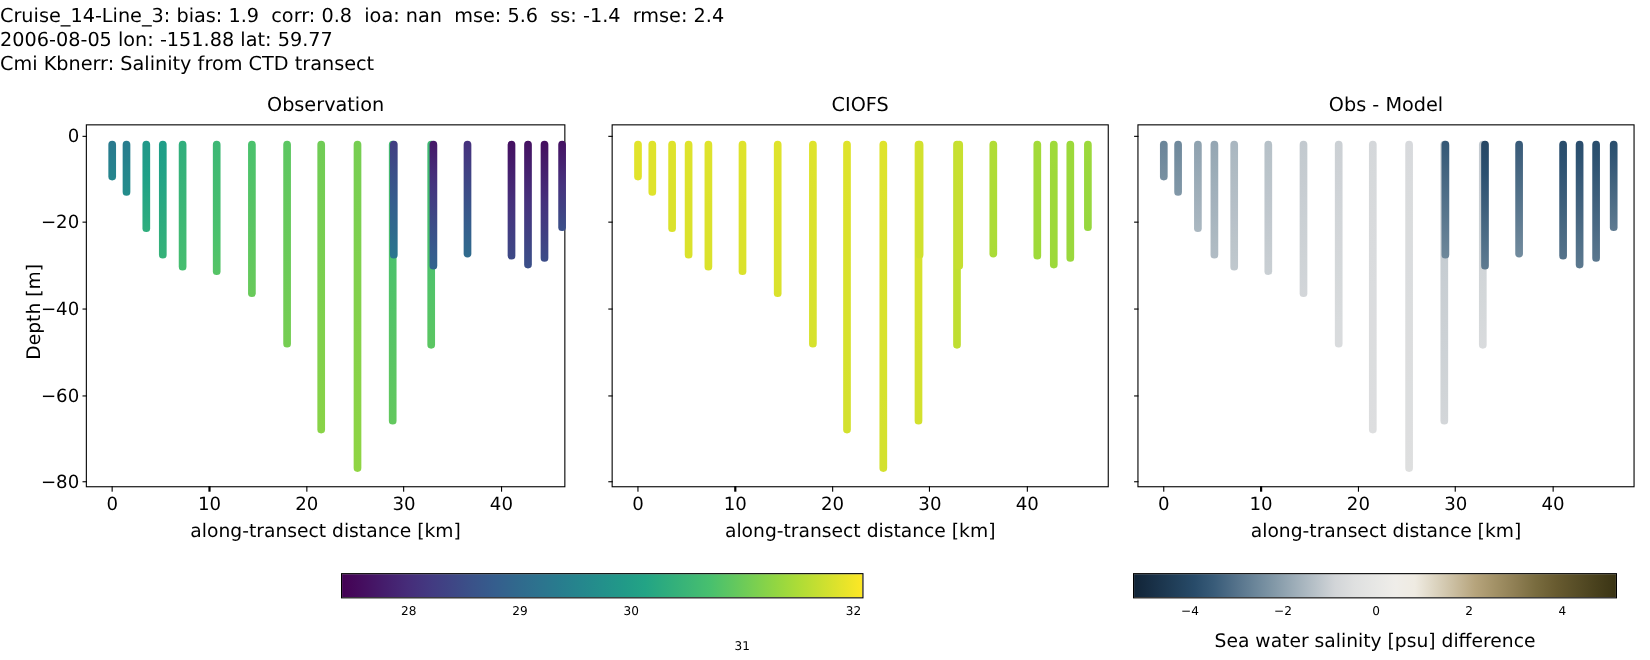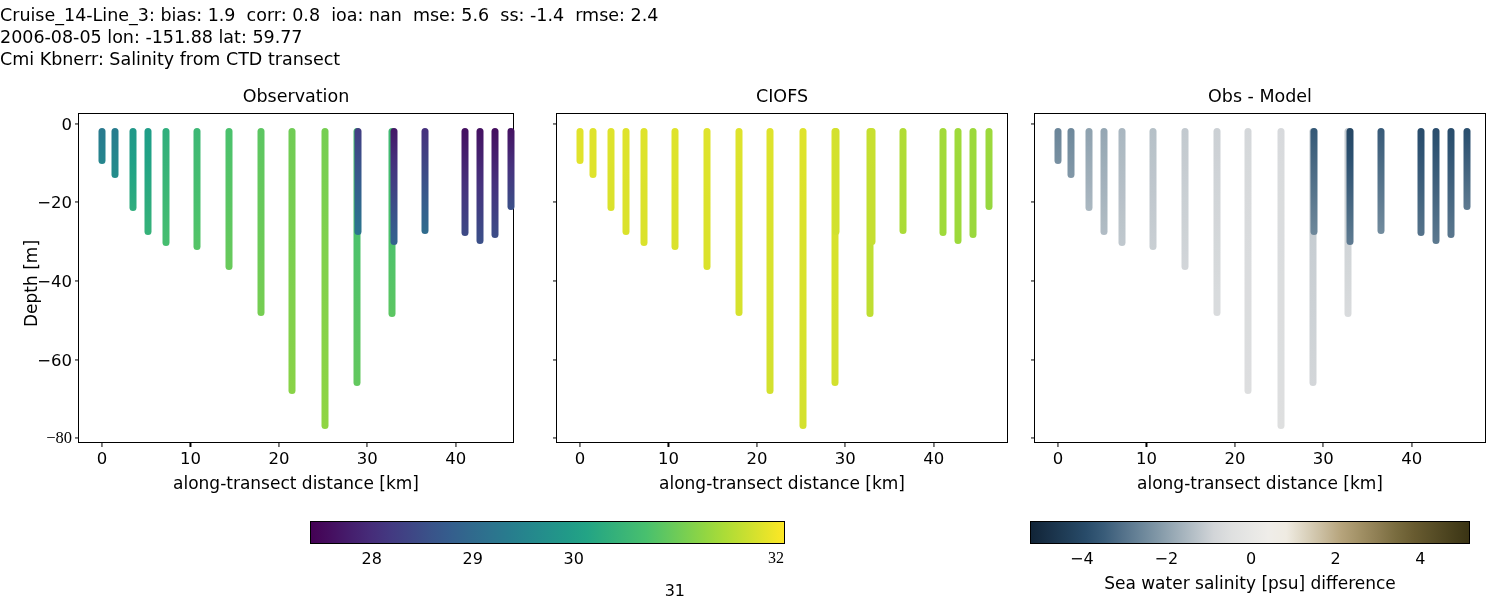--- a/index.html
+++ b/index.html
@@ -27,21 +27,21 @@
           transform-origin:0 0;transform:rotate(-90deg);}
   .xlabel{position:absolute;width:100%;text-align:center;top:100%;margin-top:31px;
           font-size:17px;}
 
   
   .cast{position:absolute;width:7px;border-radius:3.5px;transform:translateX(-50%);}
 
   
   .cbar{position:absolute;box-sizing:border-box;border:1.1px solid #000;}
   .cb-tick-lbl{position:absolute;top:100%;margin-top:6px;transform:translateX(-50%);
-               font-size:16px;white-space:nowrap;}
+               font-size:11px;white-space:nowrap;}
   .cb-label{position:absolute;width:100%;text-align:center;top:100%;margin-top:30px;
             font-size:17px;white-space:nowrap;}
 </style>
 </head>
 <body>
 
 <div id="suptitle">
   <div>Cruise_14-Line_3: bias: 1.9  corr: 0.8  ioa: nan  mse: 5.6  ss: -1.4  rmse: 2.4</div>
   <div>2006-08-05 lon: -151.88 lat: 59.77</div>
   <div>Cmi Kbnerr: Salinity from CTD transect</div>
@@ -53,21 +53,21 @@
   <div class="xlabel">along-transect distance [km]</div>
 <div class="ytick-mark" style="top: 9.82143px;"></div>
     <div class="ytick-lbl" style="top: 9.82143px;">0</div>
     <div class="ytick-mark" style="top: 88.3929px;"></div>
     <div class="ytick-lbl" style="top: 88.3929px;">−20</div>
     <div class="ytick-mark" style="top: 166.964px;"></div>
     <div class="ytick-lbl" style="top: 166.964px;">−40</div>
     <div class="ytick-mark" style="top: 245.536px;"></div>
     <div class="ytick-lbl" style="top: 245.536px;">−60</div>
     <div class="ytick-mark" style="top: 324.107px;"></div>
-    <div class="ytick-lbl" style="top: 324.107px; font-family: Liberation Serif, serif;">−80</div>
+    <div class="ytick-lbl" style="top: 324.107px;">−80</div>
     <div class="xtick-mark" style="left: 22.998px;"></div>
     <div class="xtick-lbl" style="left: 22.998px;">0</div>
     <div class="xtick-mark" style="left: 111.452px;"></div>
     <div class="xtick-lbl" style="left: 111.452px;">10</div>
     <div class="xtick-mark" style="left: 199.906px;"></div>
     <div class="xtick-lbl" style="left: 199.906px;">20</div>
     <div class="xtick-mark" style="left: 288.36px;"></div>
     <div class="xtick-lbl" style="left: 288.36px;">30</div>
     <div class="xtick-mark" style="left: 376.814px;"></div>
     <div class="xtick-lbl" style="left: 376.814px;">40</div>
@@ -168,21 +168,21 @@
     <div class="cast" title="x=42.7 km" style="left: 400.697px; top: 13.75px; height: 115.893px; background: linear-gradient(rgb(42, 77, 109) 0%, rgb(45, 82, 113) 12.5%, rgb(52, 87, 118) 25%, rgb(58, 93, 122) 37.5%, rgb(65, 98, 126) 50%, rgb(72, 104, 130) 62.5%, rgb(78, 110, 135) 75%, rgb(85, 115, 139) 87.5%, rgb(92, 121, 143) 100%);"></div>
     <div class="cast" title="x=44.4 km" style="left: 415.734px; top: 13.75px; height: 110px; background: linear-gradient(rgb(41, 77, 108) 0%, rgb(44, 81, 112) 12.5%, rgb(50, 86, 117) 25%, rgb(57, 92, 121) 37.5%, rgb(64, 97, 125) 50%, rgb(70, 103, 130) 62.5%, rgb(77, 108, 134) 75%, rgb(84, 114, 138) 87.5%, rgb(90, 119, 142) 100%);"></div>
     <div class="cast" title="x=46.2 km" style="left: 431.656px; top: 13.75px; height: 82.5px; background: linear-gradient(rgb(42, 78, 109) 0%, rgb(46, 83, 114) 12.5%, rgb(53, 88, 119) 25%, rgb(60, 94, 123) 37.5%, rgb(67, 100, 127) 50%, rgb(74, 106, 132) 62.5%, rgb(81, 112, 136) 75%, rgb(88, 117, 141) 87.5%, rgb(95, 123, 145) 100%);"></div>
   </div>
 
 <div class="cbar" id="cb-sal" style="left: 310px; top: 521px; width: 475px; height: 23px; background: linear-gradient(to right, rgb(68, 1, 84) 0%, rgb(69, 15, 96) 4.2%, rgb(69, 30, 109) 8.3%, rgb(70, 44, 121) 12.5%, rgb(67, 57, 129) 16.7%, rgb(63, 69, 133) 20.8%, rgb(58, 82, 137) 25%, rgb(53, 93, 141) 29.2%, rgb(49, 104, 141) 33.3%, rgb(45, 114, 142) 37.5%, rgb(40, 124, 142) 41.7%, rgb(37, 134, 141) 45.8%, rgb(35, 144, 139) 50%, rgb(33, 154, 136) 54.2%, rgb(35, 164, 133) 58.3%, rgb(47, 173, 125) 62.5%, rgb(60, 182, 118) 66.7%, rgb(72, 192, 110) 70.8%, rgb(96, 199, 96) 75%, rgb(121, 207, 81) 79.2%, rgb(146, 214, 66) 83.3%, rgb(172, 220, 55) 87.5%, rgb(199, 223, 49) 91.7%, rgb(226, 227, 43) 95.8%, rgb(253, 231, 37) 100%);">
 <div class="cb-tick-lbl" style="left: 60.6383px;">28</div>
     <div class="cb-tick-lbl" style="left: 161.702px;">29</div>
     <div class="cb-tick-lbl" style="left: 262.766px;">30</div>
     <div class="cb-tick-lbl" style="left: 363.83px; margin-top: 38px;">31</div>
-    <div class="cb-tick-lbl" style="left: 464.894px; font-family: Liberation Serif, serif;">32</div>
+    <div class="cb-tick-lbl" style="left: 464.894px;">32</div>
   </div>
 
 <div class="cbar" id="cb-dif" style="left: 1030px; top: 521px; width: 440px; height: 23px; background: linear-gradient(to right, rgb(17, 36, 55) 0%, rgb(25, 49, 72) 4.2%, rgb(32, 62, 88) 8.3%, rgb(40, 75, 105) 12.5%, rgb(57, 92, 121) 16.7%, rgb(82, 112, 137) 20.8%, rgb(106, 133, 153) 25%, rgb(131, 153, 168) 29.2%, rgb(157, 173, 184) 33.3%, rgb(183, 193, 200) 37.5%, rgb(210, 213, 216) 41.7%, rgb(223, 224, 224) 45.8%, rgb(231, 231, 229) 50%, rgb(239, 237, 233) 54.2%, rgb(239, 235, 226) 58.3%, rgb(220, 212, 192) 62.5%, rgb(201, 188, 158) 66.7%, rgb(182, 164, 124) 70.8%, rgb(162, 145, 102) 75%, rgb(142, 126, 83) 79.2%, rgb(121, 108, 63) 83.3%, rgb(104, 91, 48) 87.5%, rgb(88, 78, 39) 91.7%, rgb(73, 65, 29) 95.8%, rgb(58, 52, 20) 100%);">
   <div class="cb-label">Sea water salinity [psu] difference</div>
 <div class="cb-tick-lbl" style="left: 50.7692px;">−4</div>
     <div class="cb-tick-lbl" style="left: 135.385px;">−2</div>
     <div class="cb-tick-lbl" style="left: 220px;">0</div>
     <div class="cb-tick-lbl" style="left: 304.615px;">2</div>
     <div class="cb-tick-lbl" style="left: 389.231px;">4</div>
   </div>

